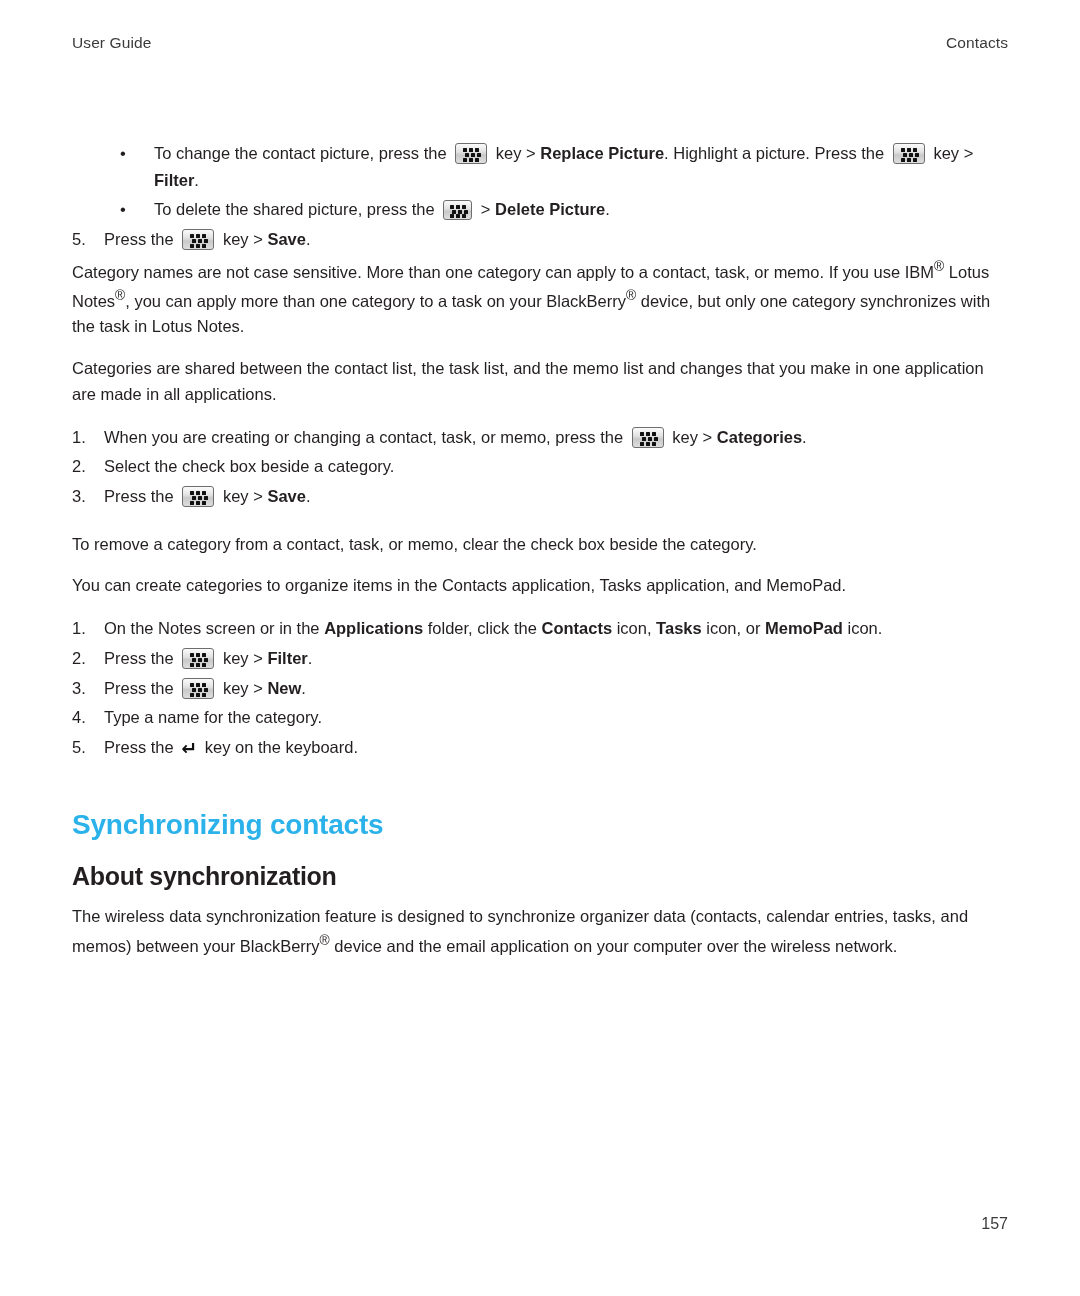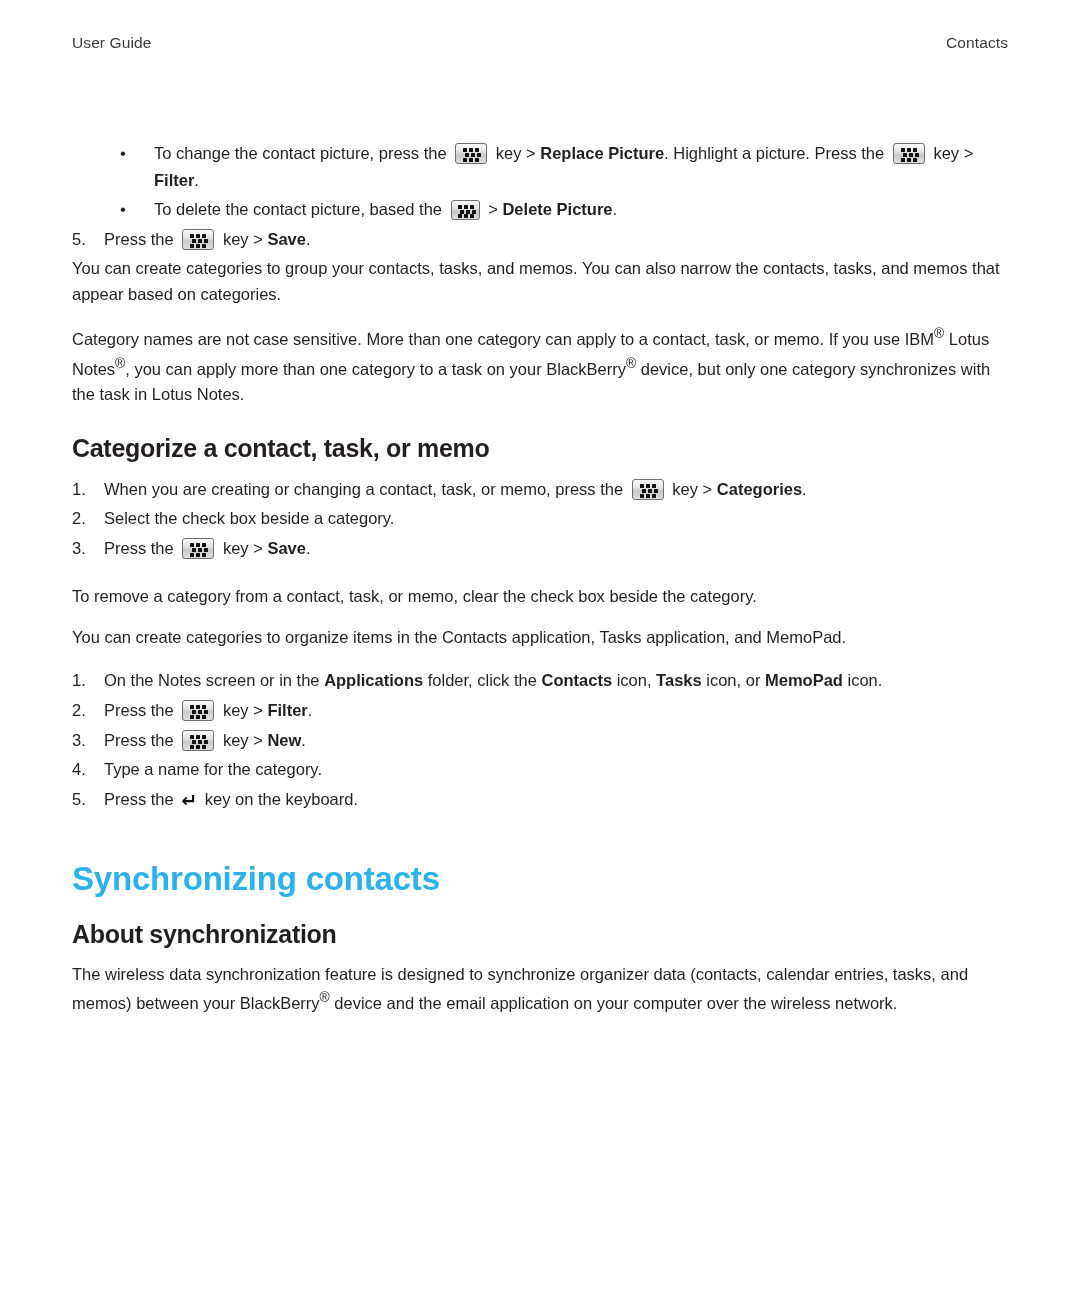--- a/index.html
+++ b/index.html
@@ -39,21 +39,21 @@
   
   .content {
     position: absolute;
     top: 140px;
     left: 72px;
     width: 936px;
   }
 
   
   h1.chapter {
-    font-size: 33px;
+    font-size: 28px;
     font-weight: bold;
     color: #2cb2ea;
     margin: 48px 0 18px 0;
     letter-spacing: -0.2px;
     line-height: 1.12;
   }
   h2.section {
     font-size: 25px;
     font-weight: bold;
     color: #231f20;
@@ -190,44 +190,43 @@
         <span>To change the contact picture, press the</span>
         <span class="bbkey"><i class="d1"></i><i class="d2"></i><i class="d3"></i><i class="d4"></i><i class="d5"></i><i class="d6"></i><i class="d7"></i><i class="d8"></i><i class="d9"></i></span>
         <span>key &gt;</span>
         <b>Replace Picture</b><span>. Highlight a picture. Press the</span>
         <span class="bbkey"><i class="d1"></i><i class="d2"></i><i class="d3"></i><i class="d4"></i><i class="d5"></i><i class="d6"></i><i class="d7"></i><i class="d8"></i><i class="d9"></i></span>
         <span>key &gt;</span>
         <b>Filter</b><span>.</span>
       </li>
       <li>
         <span class="dot">•</span>
-        <span>To delete the contact picture, based the</span>
+        <span>To delete the shared picture, press the</span>
         <span class="bbkey sm"><i class="d1"></i><i class="d2"></i><i class="d3"></i><i class="d4"></i><i class="d5"></i><i class="d6"></i><i class="d7"></i><i class="d8"></i><i class="d9"></i></span>
         <span>&gt;</span>
         <b>Delete Picture</b><span>.</span>
       </li>
     </ul>
 
     <ol class="steps">
       <li>
         <span class="marker">5.</span>
         <span>Press the</span>
         <span class="bbkey"><i class="d1"></i><i class="d2"></i><i class="d3"></i><i class="d4"></i><i class="d5"></i><i class="d6"></i><i class="d7"></i><i class="d8"></i><i class="d9"></i></span>
         <span>key &gt;</span>
         <b>Save</b><span>.</span>
       </li>
     </ol>
 
 
-    <p class="body">You can create categories to group your contacts, tasks, and memos. You can also narrow the contacts, tasks, and memos that appear based on categories.</p>
 
     <p class="body"><span>Category names are not case sensitive. More than one category can apply to a contact, task, or memo. If you use IBM</span><sup>®</sup><span> Lotus Notes</span><sup>®</sup><span>, you can apply more than one category to a task on your BlackBerry</span><sup>®</sup><span> device, but only one category synchronizes with the task in Lotus Notes.</span></p>
 
-
-    <h2 class="section">Categorize a contact, task, or memo</h2>
+    <p class="body">Categories are shared between the contact list, the task list, and the memo list and changes that you make in one application are made in all applications.</p>
+
 
     <ol class="steps">
       <li>
         <span class="marker">1.</span>
         <span>When you are creating or changing a contact, task, or memo, press the</span>
         <span class="bbkey"><i class="d1"></i><i class="d2"></i><i class="d3"></i><i class="d4"></i><i class="d5"></i><i class="d6"></i><i class="d7"></i><i class="d8"></i><i class="d9"></i></span>
         <span>key &gt;</span>
         <b>Categories</b><span>.</span>
       </li>
       <li>
@@ -289,14 +288,15 @@
 
 
     <h1 class="chapter">Synchronizing contacts</h1>
 
     <h2 class="section" style="margin-top:22px">About synchronization</h2>
 
     <p class="body"><span>The wireless data synchronization feature is designed to synchronize organizer data (contacts, calendar entries, tasks, and memos) between your BlackBerry</span><sup>®</sup><span> device and the email application on your computer over the wireless network.</span></p>
 
   </div>
 
+  <div class="folio">157</div>
 
 </div>
 
 </body></html>

